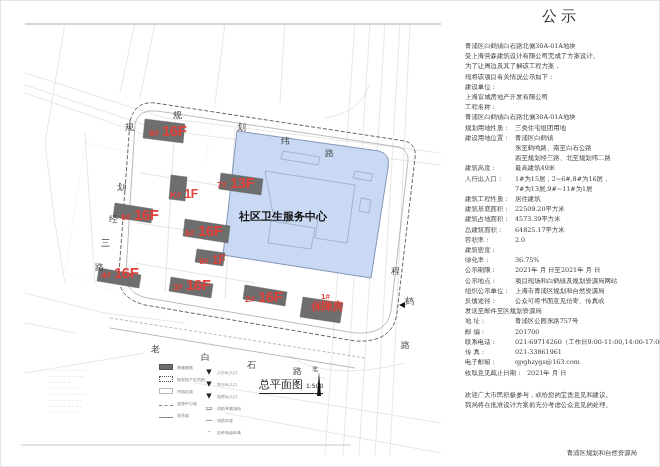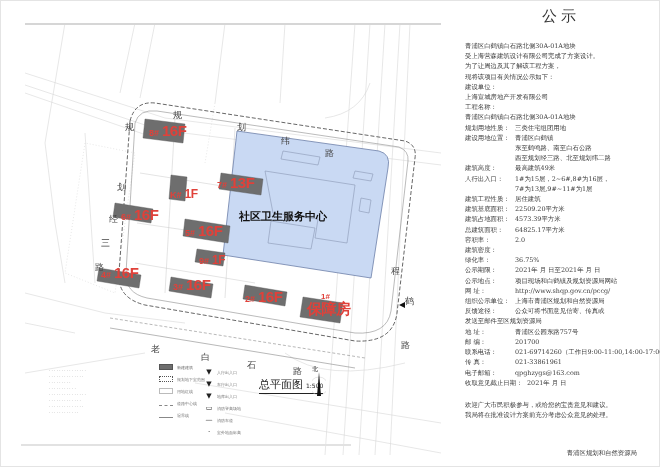--- a/index.html
+++ b/index.html
@@ -127,21 +127,21 @@
     <div class="bldg-label" style="left:192px;top:152px;"><span class="num">7#</span><span class="fl">13F</span></div>
     <div class="bldg-label sm" style="left:145px;top:162px;"><span class="num">K#</span><span class="fl">1F</span></div>
     <div class="bldg-label" style="left:96px;top:184px;"><span class="num">6#</span><span class="fl">16F</span></div>
     <div class="bldg-label" style="left:160px;top:200px;"><span class="num">5#</span><span class="fl">16F</span></div>
     <div class="bldg-label sm" style="left:174px;top:228px;"><span class="num">9#</span><span class="fl">1F</span></div>
     <div class="bldg-label" style="left:76px;top:242px;"><span class="num">4#</span><span class="fl">16F</span></div>
     <div class="bldg-label" style="left:148px;top:254px;"><span class="num">3#</span><span class="fl">16F</span></div>
     <div class="bldg-label" style="left:220px;top:266px;"><span class="num">2#</span><span class="fl">16F</span></div>
     <div class="bldg-label" style="left:282px;top:270px;width:40px;text-align:center;">
         <div class="num" style="font-size:8px;">1#</div>
-        <div class="fl" style="font-size:15px;">保障房</div>
+        <div class="fl" style="font-size:11px;">保障房</div>
       </div>
 
     <div class="clinic-label" style="left:214px;top:186px;">社区卫生服务中心</div>
 
     <div class="road" style="left:148px;top:88px;">规</div>
     <div class="road" style="left:212px;top:100px;">划</div>
     <div class="road" style="left:256px;top:114px;">纬</div>
     <div class="road" style="left:300px;top:126px;">路</div>
 
     <div class="road" style="left:100px;top:100px;">规</div>
@@ -290,24 +290,20 @@
         </div>
       <div class="kv">
           <span class="k">公示期限：</span>
           <span class="v">2021年  月  日至2021年  月  日</span>
         </div>
       <div class="kv">
           <span class="k">公示地点：</span>
           <span class="v">项目现场和白鹤镇及规划资源局网站</span>
         </div>
       <div class="kv">
-          <span class="k">网    址：</span>
-          <span class="v">http://www.shqp.gov.cn/pccg/</span>
-        </div>
-      <div class="kv">
           <span class="k">组织公示单位：</span>
           <span class="v">上海市青浦区规划和自然资源局</span>
         </div>
       <div class="kv">
           <span class="k">反馈途径：</span>
           <span class="v">公众可将书面意见信寄、传真或</span>
         </div>
       <div class="line">发送至邮件至区规划资源局</div>
       <div class="kv">
           <span class="k">地    址：</span>

